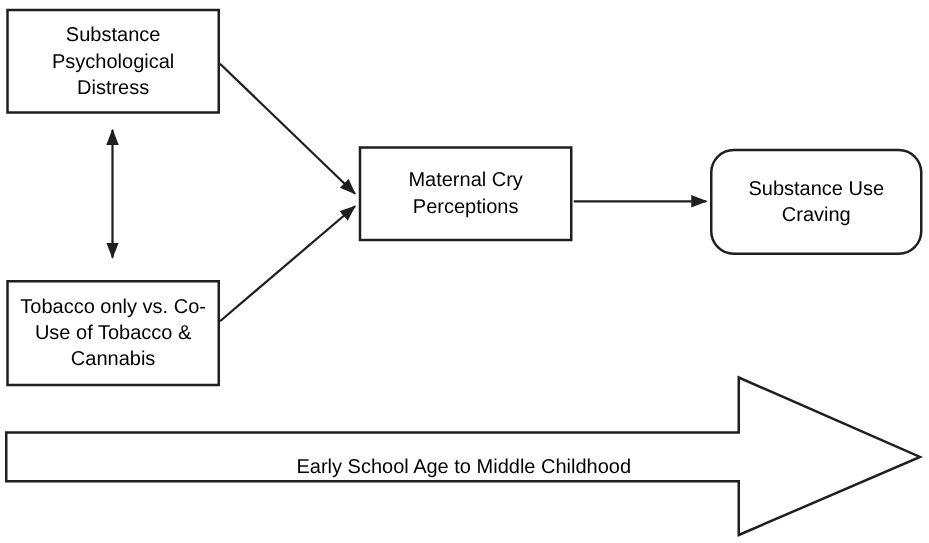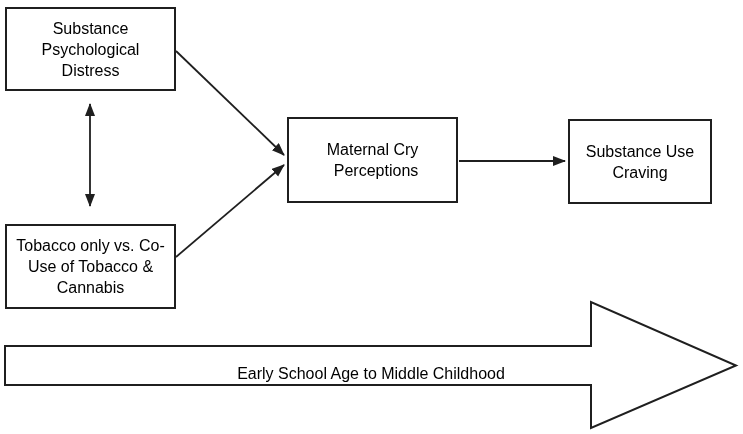--- a/index.html
+++ b/index.html
@@ -25,22 +25,22 @@
     justify-content: center;
     text-align: center;
     color: #000000;
     font-size: 16px;
     line-height: 21px;
     white-space: pre-line;
     z-index: 2;
   }
   #node-maternal-distress { left: 5px;   top: 7px;   width: 171px; height: 84px; }
   #node-tobacco-couse     { left: 5px;   top: 224px; width: 171px; height: 85px; }
-  #node-cry-perceptions   { left: 287px; top: 117px; width: 171px; height: 86px; text-align: right; }
-  #node-substance-craving { left: 568px; top: 119px; width: 144px; height: 85px; }
+  #node-cry-perceptions   { left: 287px; top: 117px; width: 171px; height: 76px; }
+  #node-substance-craving { left: 568px; top: 119px; width: 170px; height: 85px; border-radius: 19px; }
 
   #arrow-layer {
     position: absolute;
     left: 0;
     top: 0;
     width: 743px;
     height: 434px;
     z-index: 1;
   }
   #timeline-label {

